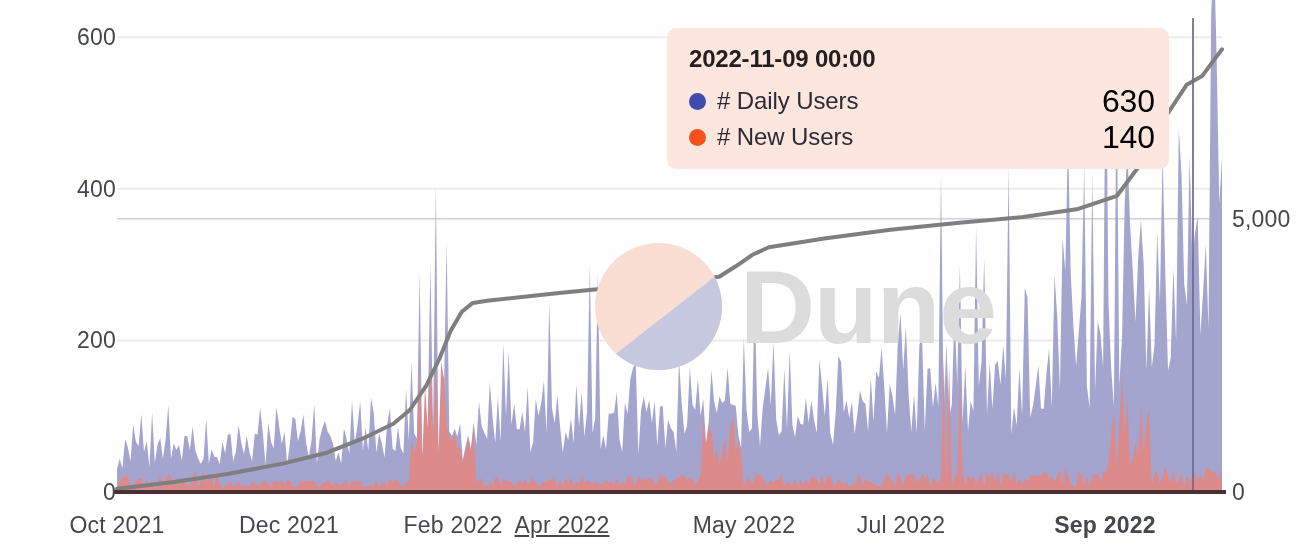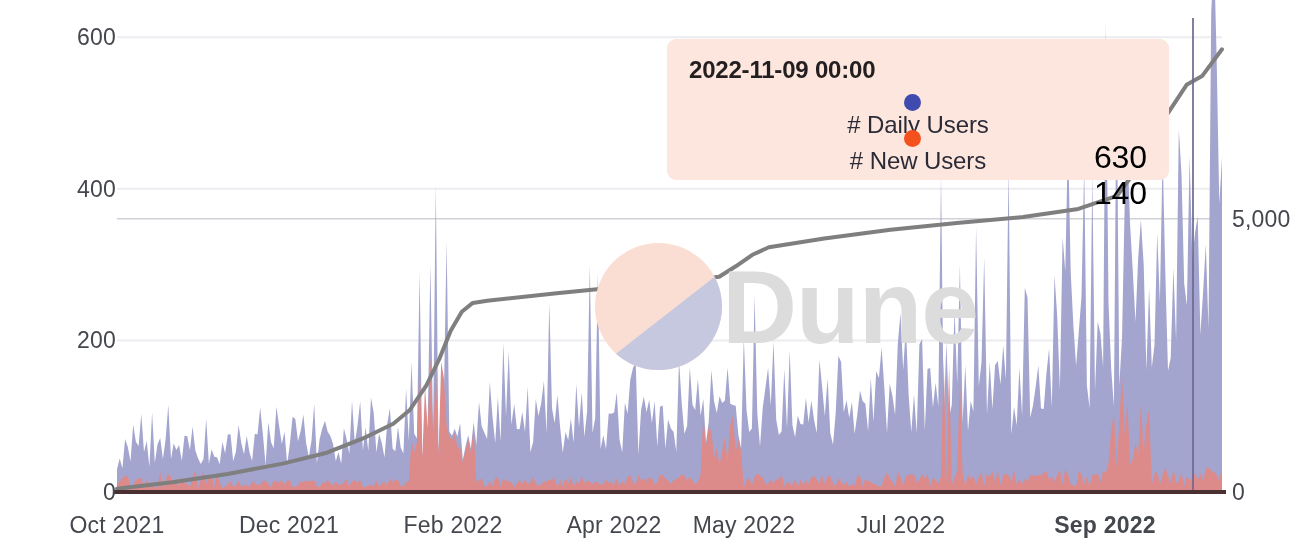--- a/index.html
+++ b/index.html
@@ -63,20 +63,21 @@
     display: block;
   }
 
   
   #watermark {
     position: absolute;
     left: 595px;
     top: 243px;
     display: flex;
     align-items: center;
+    gap: 18px;
     pointer-events: none;
   }
   #watermark-mark {
     width: 127px;
     height: 127px;
     border-radius: 50%;
     overflow: hidden;
     position: relative;
     flex: 0 0 auto;
   }
@@ -96,40 +97,39 @@
     font-weight: 700;
     color: #dcdcdc;
     line-height: 1;
     letter-spacing: -1px;
   }
 
   
   #tooltip {
     position: absolute;
     left: 667px;
-    top: 39px;
+    top: 28px;
     width: 502px;
     box-sizing: border-box;
     background: #fce6dd;
     border-radius: 9px;
-    padding: 17px 22px 14px 22px;
+    padding: 17px 14px 14px 22px;
   }
   #tooltip-title {
     font-size: 24px;
     font-weight: 700;
     color: #231f20;
     letter-spacing: -0.2px;
     margin-bottom: 10px;
     white-space: nowrap;
   }
   .tt-row {
     display: flex;
     align-items: center;
     height: 36px;
-    flex-direction: column;
   }
   .tt-dot {
     width: 17px;
     height: 17px;
     border-radius: 50%;
     flex: 0 0 auto;
     margin-right: 11px;
   }
   .tt-label {
     font-size: 24px;
@@ -189,21 +189,21 @@
       <div class="y-tick-left" style="top: 37.1613px;">600</div>
     </div>
   <div id="y-right-ticks">
       <div class="y-tick-right" style="top: 492px;">0</div>
       <div class="y-tick-right" style="top: 218.744px;">5,000</div>
     </div>
   <div id="x-ticks">
       <div class="x-tick" style="left: 117px;">Oct 2021</div>
       <div class="x-tick" style="left: 289px;">Dec 2021</div>
       <div class="x-tick" style="left: 437px; margin-left: 16px;">Feb 2022</div>
-      <div class="x-tick" style="left: 614px;">Apr 2022</div>
+      <div class="x-tick" style="left: 562px; text-decoration: underline;">Apr 2022</div>
       <div class="x-tick" style="left: 744px;">May 2022</div>
       <div class="x-tick" style="left: 901px;">Jul 2022</div>
       <div class="x-tick" style="left: 1105px; font-weight: bold;">Sep 2022</div>
     </div>
 
   <div id="tooltip">
     <div id="tooltip-title">2022-11-09 00:00</div>
     <div id="tooltip-rows">
         <div class="tt-row">
           <span class="tt-dot" style="background: rgb(63, 75, 174);"></span>

